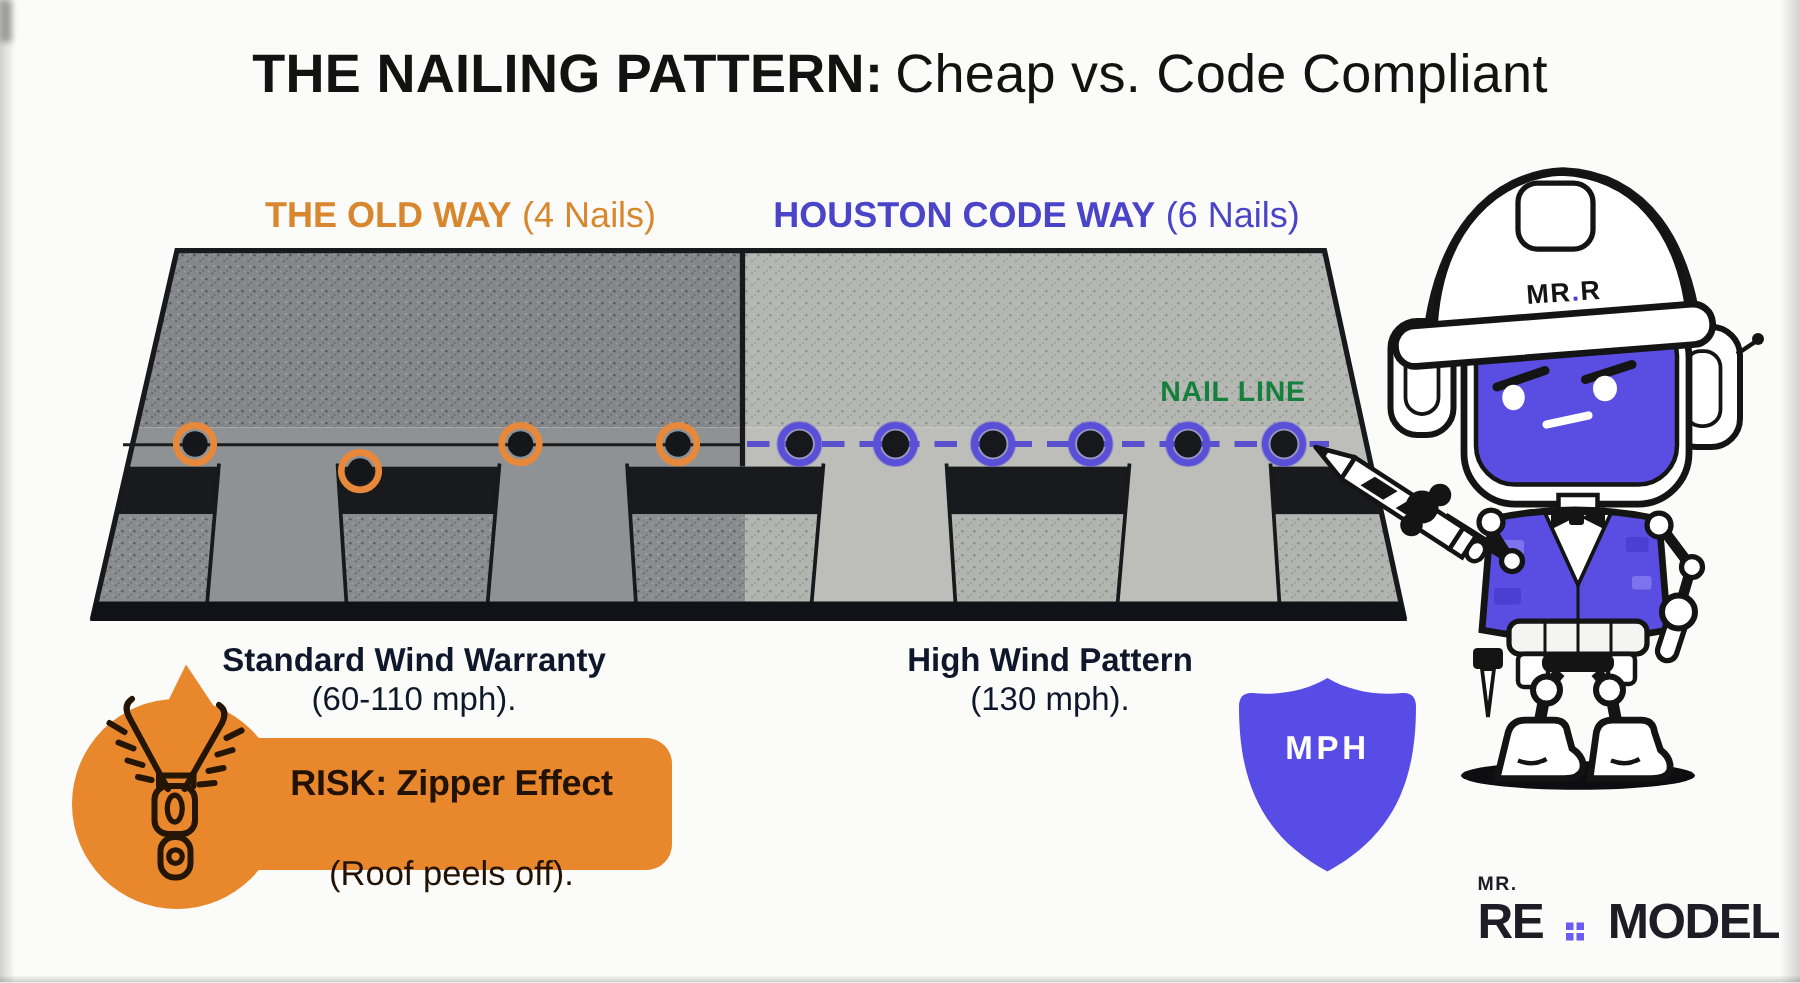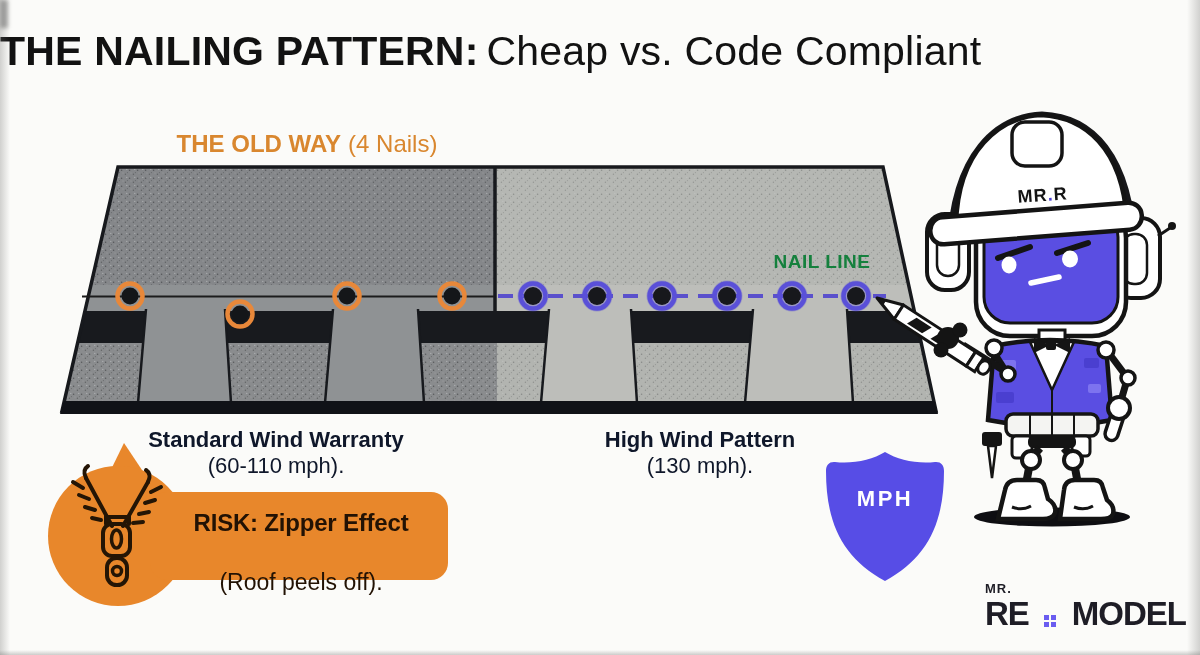--- a/index.html
+++ b/index.html
@@ -4,21 +4,21 @@
 <style>
   * { margin:0; padding:0; box-sizing:border-box; }
   html,body { width:1200px; height:655px; }
   body { font-family:"Liberation Sans", sans-serif; background:#fbfbf9; position:relative; overflow:hidden; }
   .stage { position:absolute; left:0; top:0; width:1200px; height:655px; }
   svg.art { position:absolute; left:0; top:0; width:1200px; height:655px; }
 
   .overlay { position:absolute; white-space:nowrap; }
   .center { transform:translateX(-50%); text-align:center; }
 
-  .title { left:0; right:0; top:28px; font-size:41px; color:#121212; letter-spacing:.2px; }
+  .title { left:0; right:0; top:28px; text-align:center; font-size:36px; color:#121212; letter-spacing:.2px; }
   .title .em { font-weight:bold; }
   .title .rest { font-weight:500; margin-left:8px; }
 
   .hdr { top:130px; font-size:24px; }
   .hdr .h { font-weight:bold; }
   .hdr .n { font-weight:500; margin-left:7px; }
   .hdr-old { left:307px; color:#d9872f; }
   .hdr-code { left:691px; color:#4a44c8; }
 
   .nail-line-label { left:822px; top:251px; font-size:19px; font-weight:bold; color:#15803d; letter-spacing:.5px; }
@@ -300,20 +300,23 @@
   </g>
 </svg>
 
 <div class="overlay title">
   <span class="em">THE NAILING PATTERN:</span><span class="rest">Cheap vs. Code Compliant</span>
 </div>
 
 <div class="overlay center hdr hdr-old">
   <span class="h">THE OLD WAY</span><span class="n">(4 Nails)</span>
 </div>
+<div class="overlay center hdr hdr-code">
+  <span class="h">HOUSTON CODE WAY</span><span class="n">(6 Nails)</span>
+</div>
 
 <div class="overlay center nail-line-label">NAIL LINE</div>
 
 <div class="overlay center caption cap-old">
   <div class="b">Standard Wind Warranty</div>
   <div>(60-110 mph).</div>
 </div>
 <div class="overlay center caption cap-code">
   <div class="b">High Wind Pattern</div>
   <div>(130 mph).</div>

